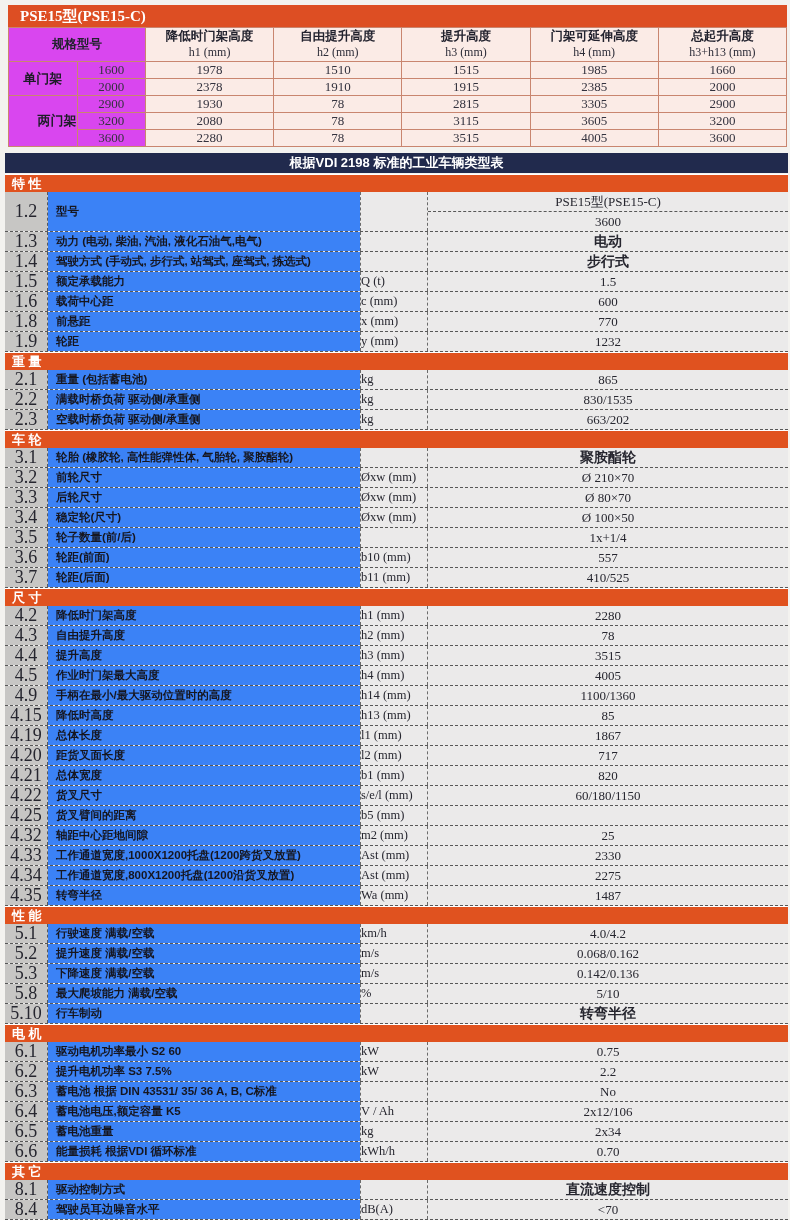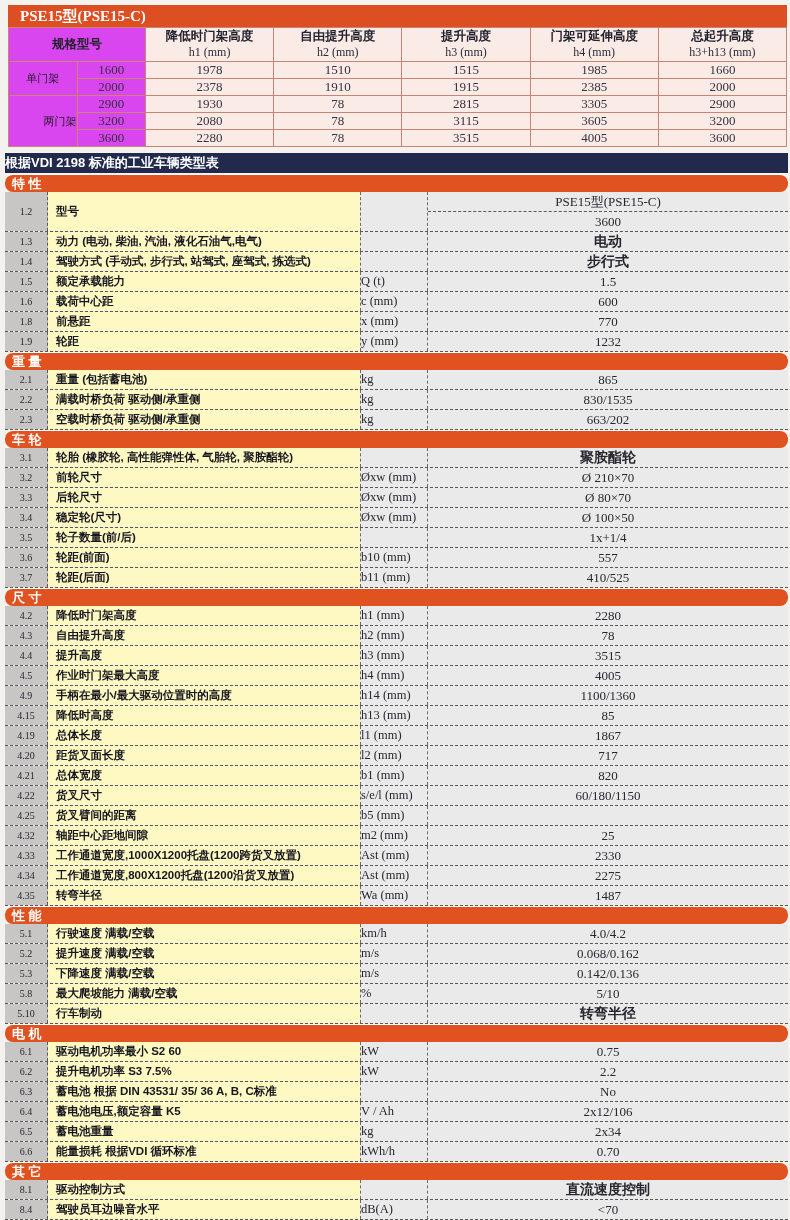--- a/index.html
+++ b/index.html
@@ -48,60 +48,60 @@
   }
   table.top-table td {
     background: #fbebe6;
     height: 17px;
     font-family: "Liberation Serif", serif;
     font-size: 13px;
     color: #33323e;
   }
   table.top-table td.grp {
     font-family: "Liberation Sans", sans-serif;
-    font-weight: normal; font-size: 11px; color: #1c1c26;
+    font-weight: bold; font-size: 13px; color: #1c1c26;
   }
 
   
   .banner {
     margin: 6px 2px 1px 5px;
     height: 20px; line-height: 20px;
     background: #212a4d; color: #fff;
+    text-align: center;
     font-size: 13px; font-weight: bold;
   }
 
   
   .spec { margin: 0 2px 0 5px; }
   .sec-bar {
     height: 18px; line-height: 17px;
     background: #e0521f; color: #fff;
     font-size: 13px; font-weight: bold;
     padding-left: 7px;
     border-top: 1px solid #fff;
-    border-radius: 8px;
   }
   .srow {
     display: flex;
     height: 20px;
     background: #ebeaea;
     border-bottom: 1px dashed #585858;
   }
   .srow.dbl { height: 40px; }
   .c-no {
     width: 43px; flex: none;
     background: #c7c6c4;
     border-right: 1px dashed #585858;
     text-align: center;
     font-family: "Liberation Serif", serif;
-    font-size: 10px; color: #26262f;
+    font-size: 18px; color: #26262f;
     line-height: 19px;
   }
   .c-label {
     width: 312px; flex: none;
-    background: #fef9c3;
+    background: #3b82f6;
     font-size: 11.5px; font-weight: bold; color: #16161f;
     line-height: 19px;
     padding-left: 8px;
     white-space: nowrap; overflow: hidden;
   }
   .c-unit {
     width: 68px; flex: none;
     border-left: 1px dashed #6a6a6a;
     border-right: 1px dashed #6a6a6a;
     text-align: left;

